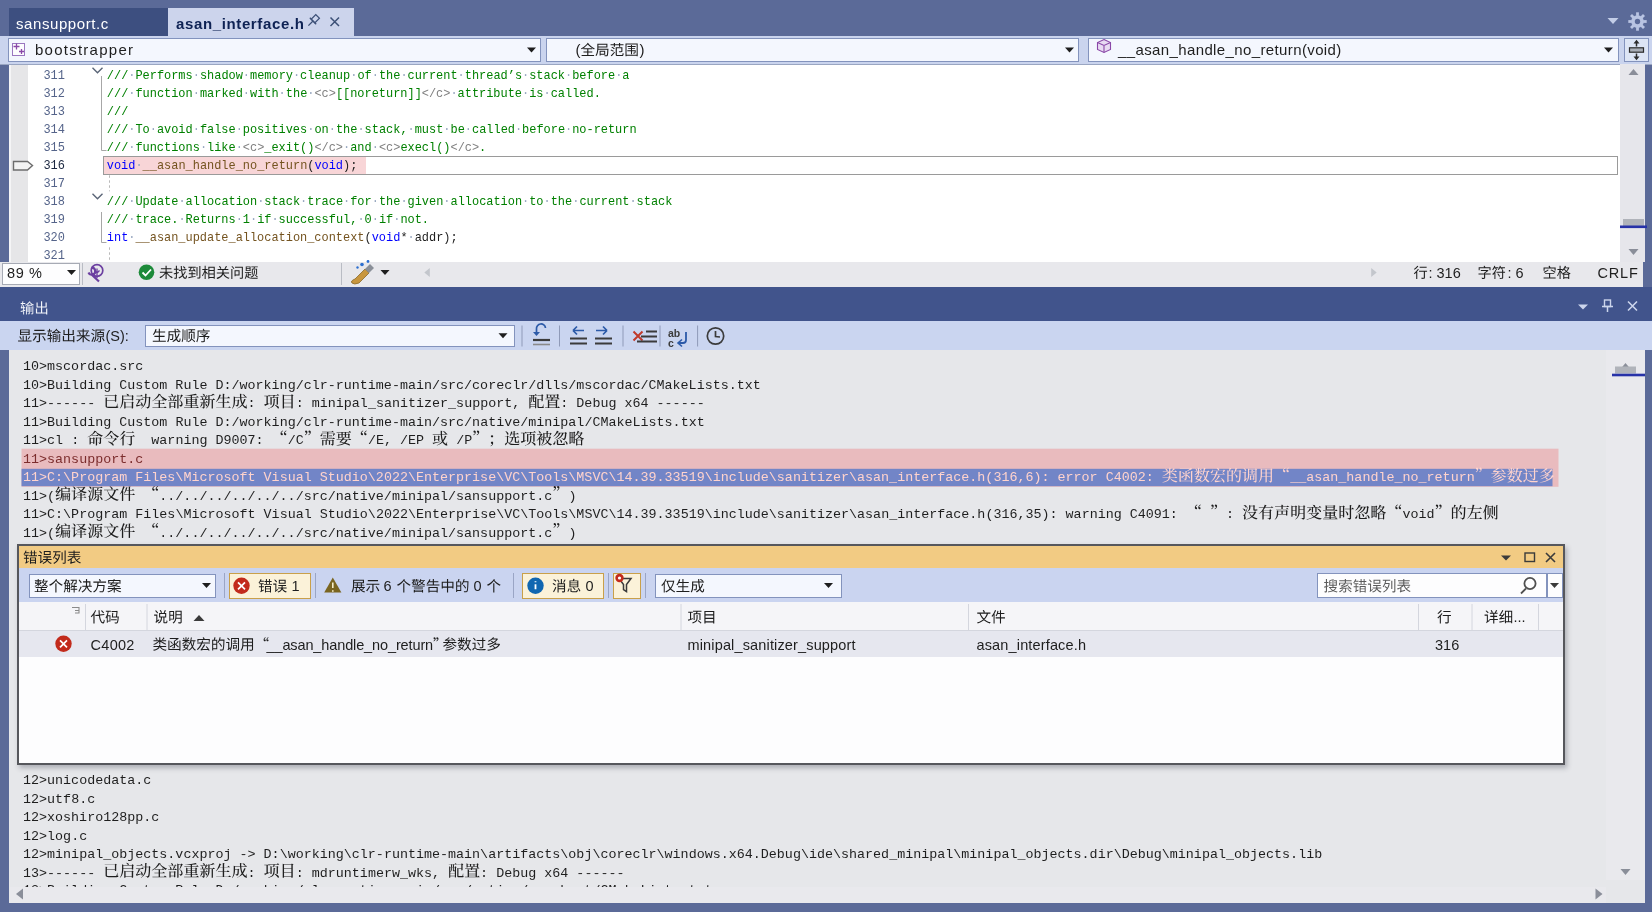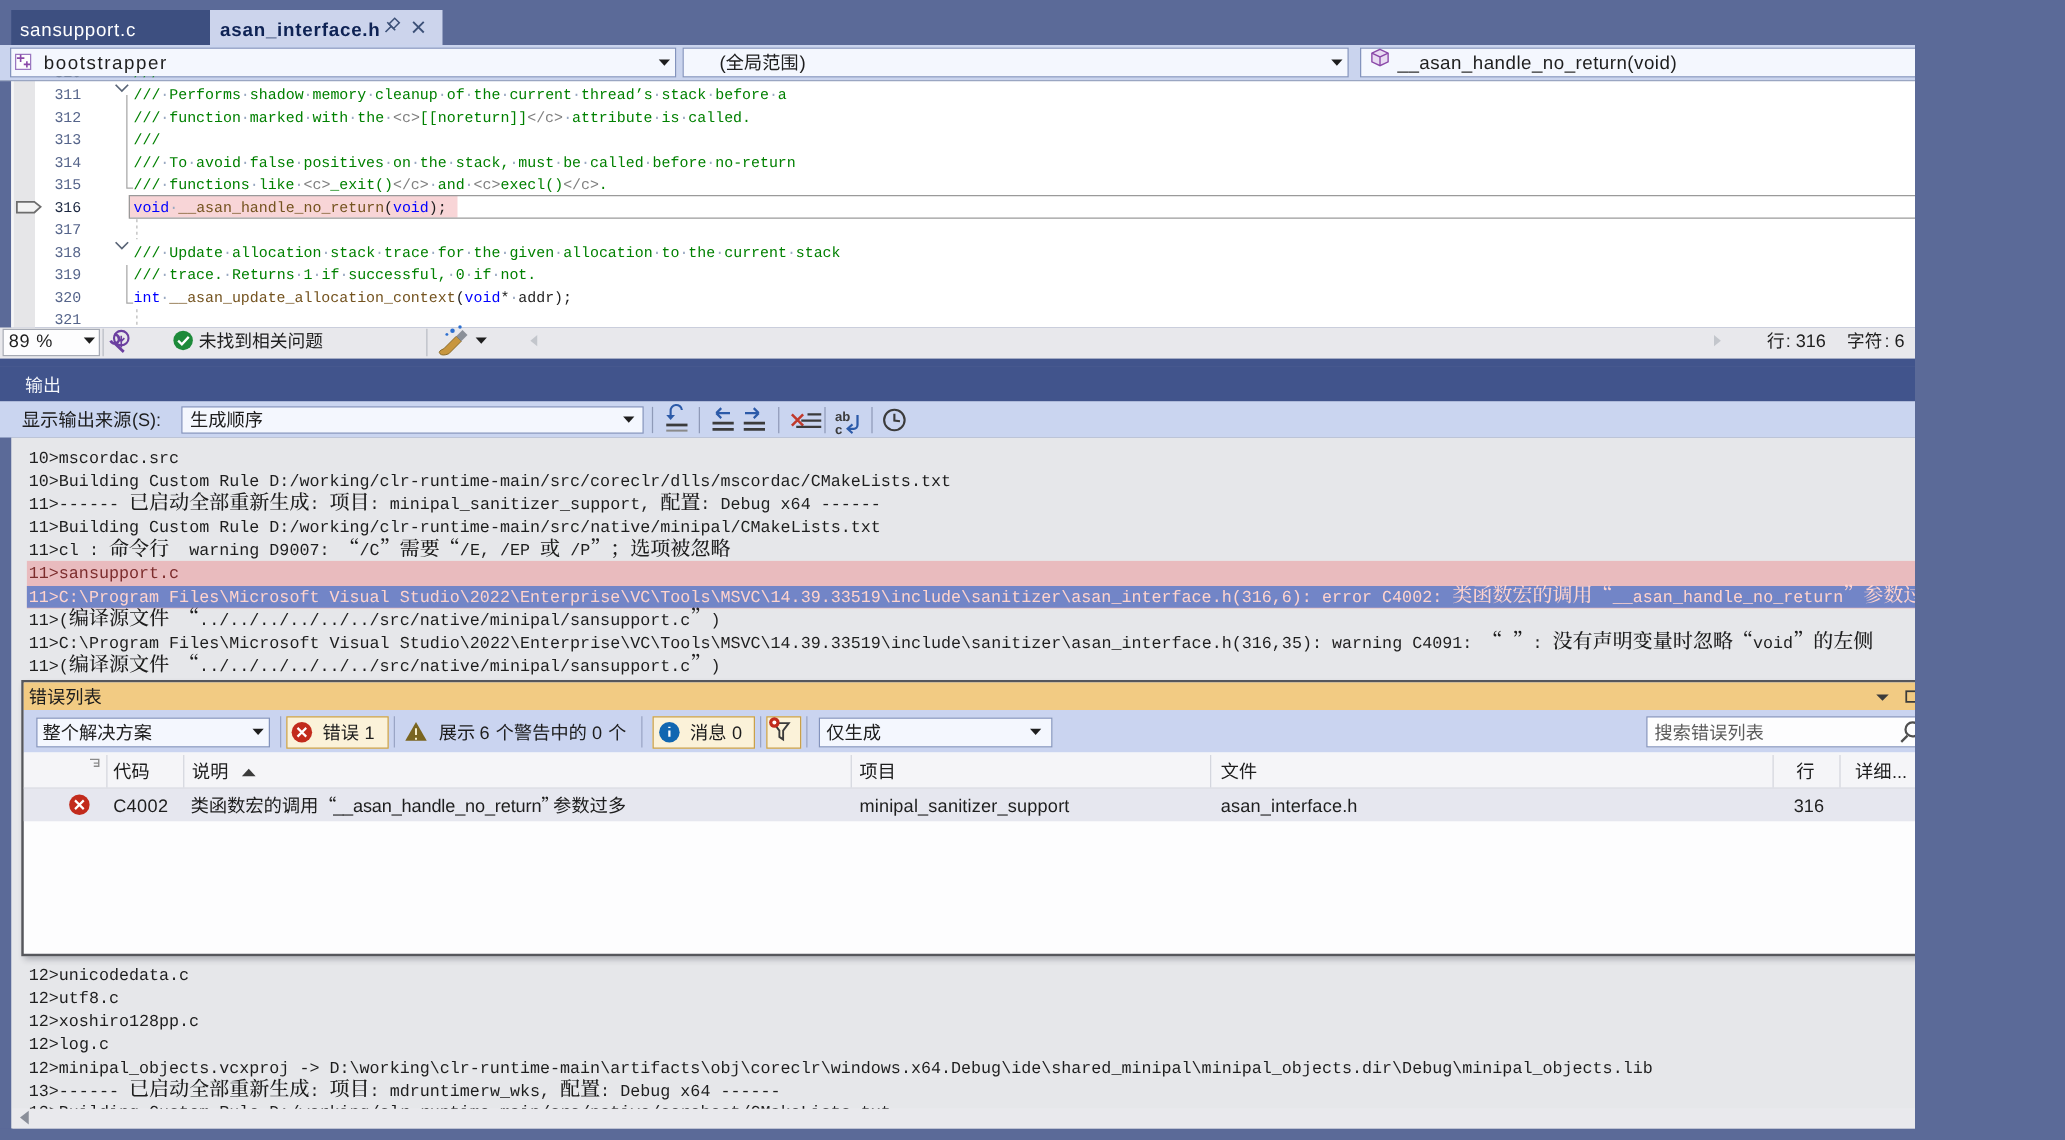--- a/index.html
+++ b/index.html
@@ -1,14 +1,14 @@
 <!DOCTYPE html>
 <html><head><meta charset="utf-8"><style>
 html,body{margin:0;padding:0;background:#5b6a98;}
-#root{position:relative;width:1532px;height:912px;overflow:hidden;background:#5b6a98;font-family:"Liberation Sans",sans-serif;}
+#root{position:relative;width:1652px;height:912px;overflow:hidden;background:#5b6a98;font-family:"Liberation Sans",sans-serif;}
 .a{position:absolute;}
 </style></head><body>
 <div id="root">
 
 <div class="a" style="left:9px;top:8px;width:159px;height:28px;background:#3d4f80;"></div>
 <div class="a" style="left:168px;top:8px;width:186px;height:28px;background:#ccd4ec;"></div>
 
 <div class="a" style="left:0;top:36px;width:1652px;height:28px;background:#cad4ee;"></div>
 <div class="a" style="left:8px;top:38px;width:533px;height:24px;background:#f4f7fe;border:1px solid #8393bd;box-sizing:border-box;"></div>
 <div class="a" style="left:546px;top:38px;width:533px;height:24px;background:#f4f7fe;border:1px solid #8393bd;box-sizing:border-box;"></div>

